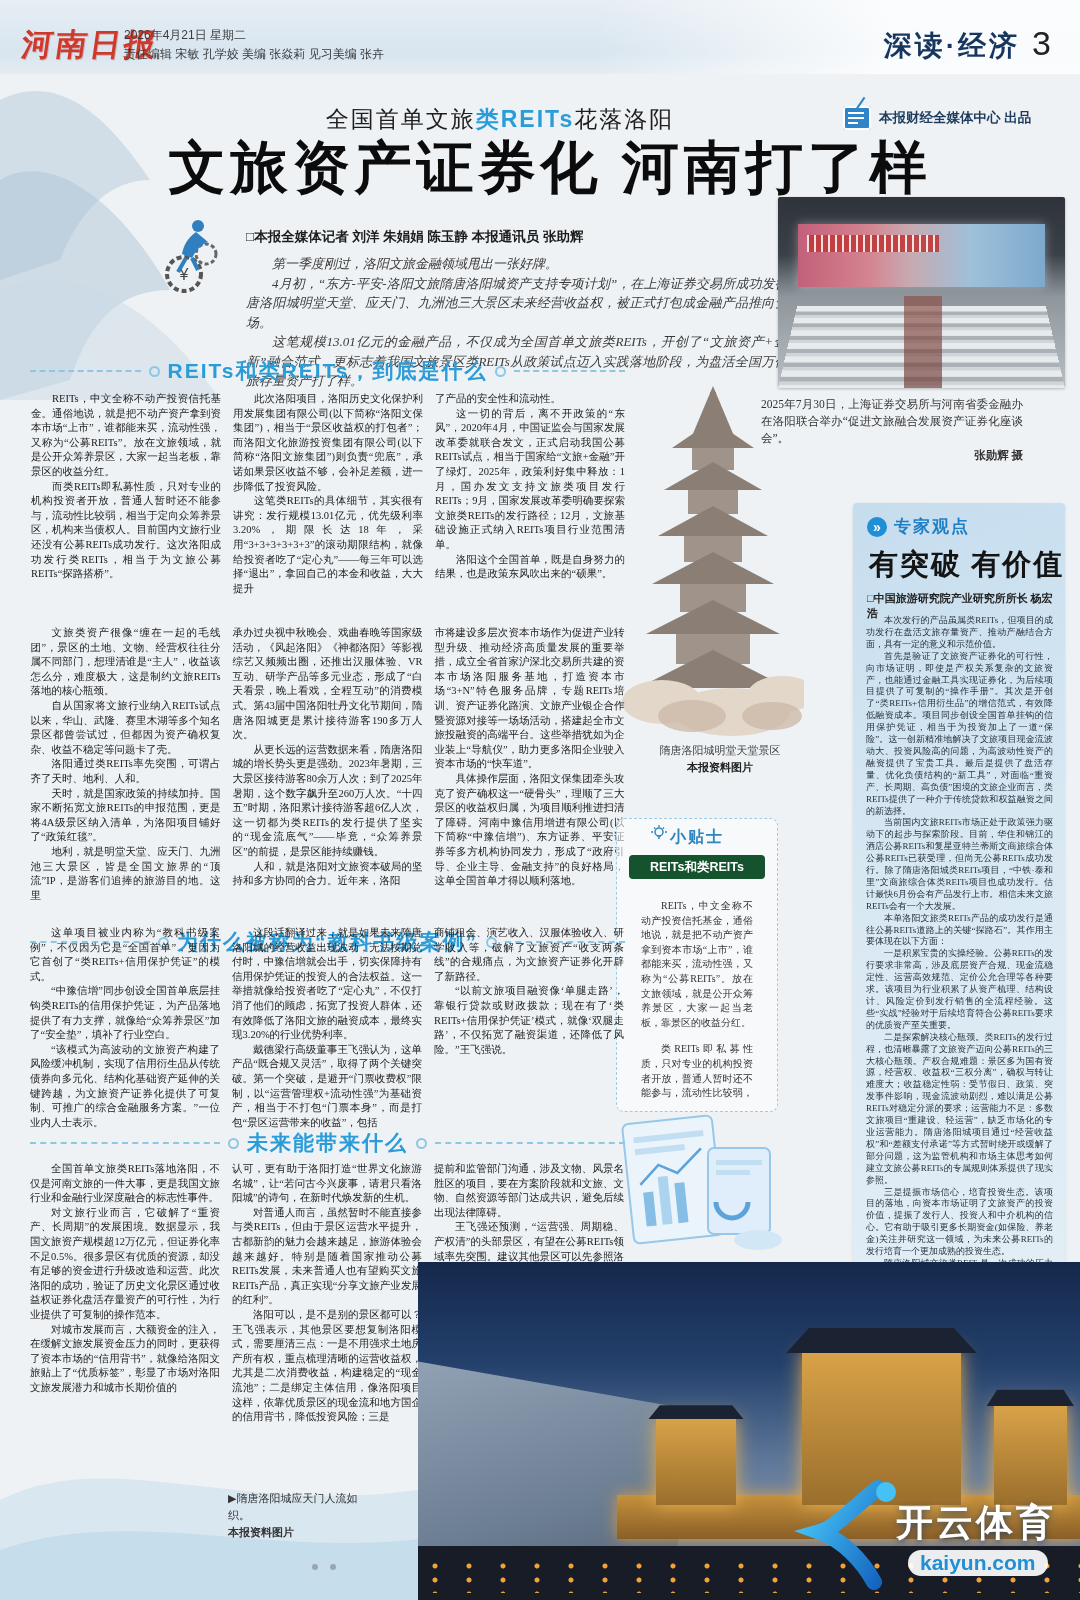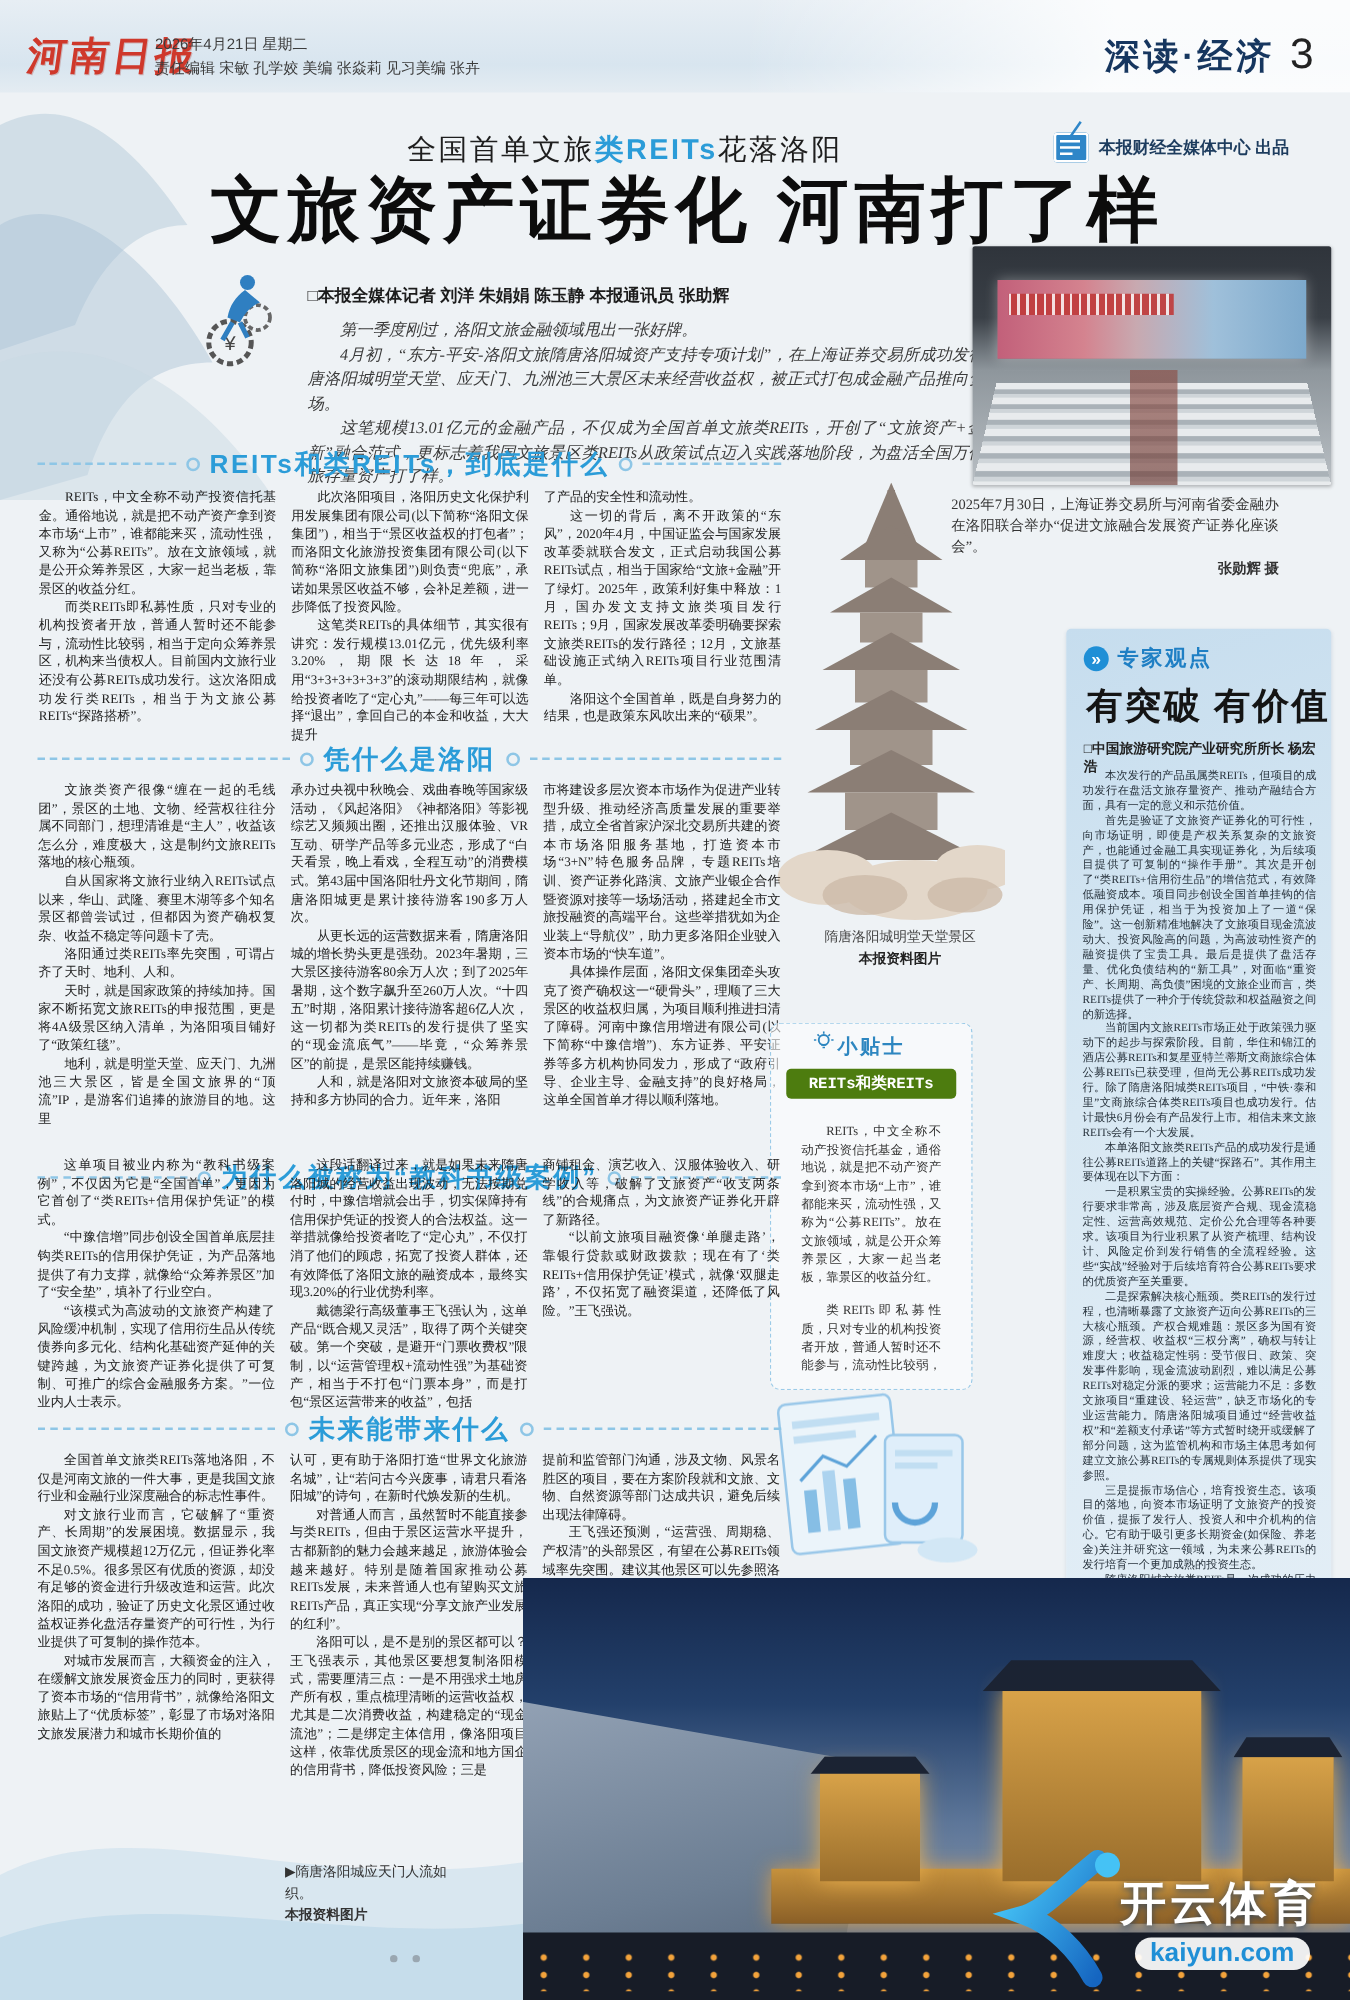--- a/index.html
+++ b/index.html
@@ -78,22 +78,22 @@
   .expert .exbyline{position:absolute;left:14px;top:88px;width:186px;font-size:11px;font-weight:bold;color:#222;}
   .expert .body{position:absolute;left:13px;top:112px;width:187px;height:668px;overflow:hidden;
         font-size:9px;line-height:11.9px;text-align:justify;color:#27323c;}
   .expert .body p{margin:0;text-indent:2em;}
 
   
   .tip{position:absolute;left:616px;top:818px;width:160px;height:292px;background:rgba(255,255,255,.55);
         border:1px dashed #9ccbe8;border-radius:8px;}
   .tip .head{position:absolute;left:0;top:8px;width:100%;text-align:center;font-size:16px;font-weight:bold;color:#2d86c0;
         letter-spacing:2px;font-family:"Liberation Sans",sans-serif;}
-  .tip .banner{position:absolute;left:12px;top:36px;width:136px;height:24px;background:#4d7c0f;border-radius:4px;
-        color:#fff;font-size:12.5px;font-weight:bold;text-align:center;line-height:24px;font-family:Liberation Mono, monospace;}
+  .tip .banner{position:absolute;left:12px;top:36px;width:136px;height:24px;background:#14532d;border-radius:4px;
+        color:#fff;font-size:12.5px;font-weight:bold;text-align:center;line-height:24px;font-family:Liberation Sans, sans-serif;}
   .tip .tbody{position:absolute;left:12px;top:68px;width:136px;height:214px;overflow:hidden;
         font-size:10px;line-height:14.6px;text-align:justify;color:#333;}
   .tip .tbody p{margin:12px;text-indent:2em;}
   .bulb{position:absolute;left:34px;top:6px;}
 
   
   .chillo{position:absolute;left:608px;top:1090px;width:175px;height:175px;opacity:.9;}
 
   
   .bphoto{position:absolute;left:418px;top:1262px;width:662px;height:338px;overflow:hidden;
@@ -237,27 +237,20 @@
     <g fill="#cdbba9" opacity="0.8">
       <ellipse cx="70" cy="330" rx="34" ry="16"></ellipse>
         <ellipse cx="150" cy="330" rx="30" ry="14"></ellipse>
     </g>
   </svg>
   <div class="pagoda-cap">
     <div>隋唐洛阳城明堂天堂景区</div>
     <div class="credit">本报资料图片</div>
   </div>
 
-  <div class="sec-title" style="top:593px;">
-    <span class="line"></span>
-      <span class="dot"></span>
-      <span class="t">凭什么是洛阳</span>
-      <span class="dot"></span>
-      <span class="line"></span>
-  </div>
   <div class="cols" style="top:626px;height:252px;justify-content:center;">
     <div class="col">
       <p>文旅类资产很像“缠在一起的毛线团”，景区的土地、文物、经营权往往分属不同部门，想理清谁是“主人”，收益该怎么分，难度极大，这是制约文旅REITs落地的核心瓶颈。</p>
       <p>自从国家将文旅行业纳入REITs试点以来，华山、武隆、赛里木湖等多个知名景区都曾尝试过，但都因为资产确权复杂、收益不稳定等问题卡了壳。</p>
       <p>洛阳通过类REITs率先突围，可谓占齐了天时、地利、人和。</p>
       <p>天时，就是国家政策的持续加持。国家不断拓宽文旅REITs的申报范围，更是将4A级景区纳入清单，为洛阳项目铺好了“政策红毯”。</p>
       <p>地利，就是明堂天堂、应天门、九洲池三大景区，皆是全国文旅界的“顶流”IP，是游客们追捧的旅游目的地。这里</p>
     </div>
     <div class="col">
       <p class="cont">承办过央视中秋晚会、戏曲春晚等国家级活动，《风起洛阳》《神都洛阳》等影视综艺又频频出圈，还推出汉服体验、VR互动、研学产品等多元业态，形成了“白天看景，晚上看戏，全程互动”的消费模式。第43届中国洛阳牡丹文化节期间，隋唐洛阳城更是累计接待游客190多万人次。</p>

